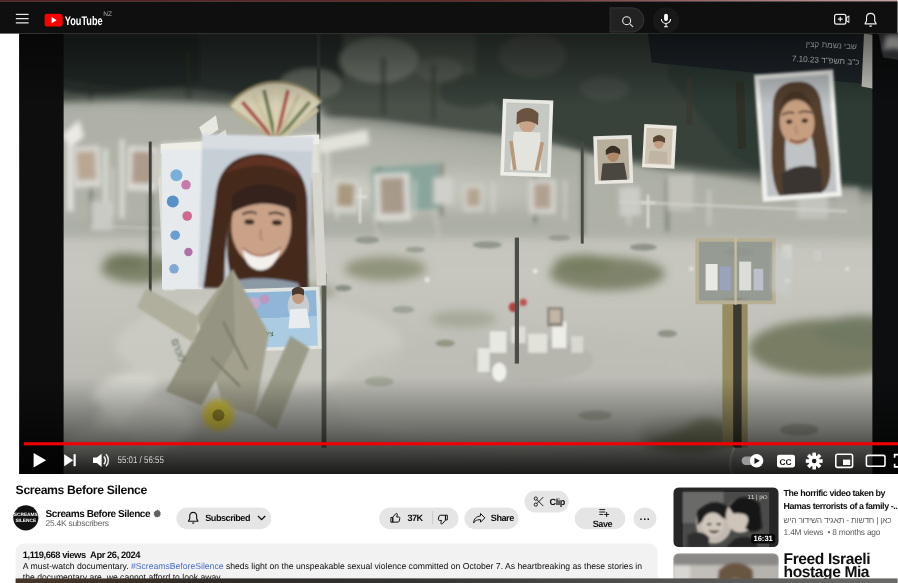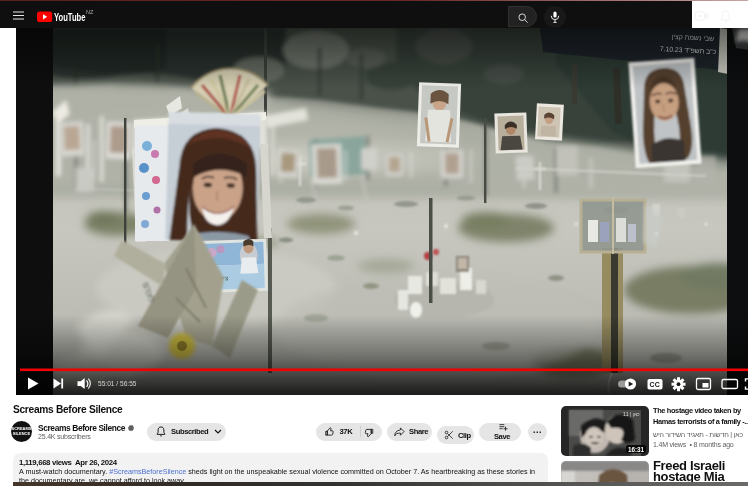--- a/index.html
+++ b/index.html
@@ -1,20 +1,20 @@
 <!DOCTYPE html>
 <html><head>
 <meta charset="utf-8">
 <style>
   * { margin:0; padding:0; box-sizing:border-box; }
   html,body { width:748px; height:486px; overflow:hidden; background:#fff;
     font-family:"Liberation Sans", sans-serif; }
   .topline { position:absolute; top:0; left:0; width:748px; height:1px;
     background:linear-gradient(90deg,#581f1f,#6a2828 55%,#c9a3a3); z-index:30; }
-  .header { position:absolute; top:1px; left:0; width:692px; height:27px; background:#0f0f0f; z-index:20; }
+  .header { position:absolute; top:1px; left:0; width:748px; height:27px; background:#0f0f0f; z-index:20; }
   .player { position:absolute; top:28px; left:16px; width:748px; height:367px; background:#000; }
   .content { position:absolute; top:395px; left:0; width:748px; height:91px; background:#fff; }
   .vtitle { position:absolute; left:13px; top:403.5px; font-size:10.2px; letter-spacing:-0.3px; font-weight:bold; color:#0f0f0f; z-index:5;}
   .pill { position:absolute; height:18px; background:#e5e5e5; border-radius:9px;
     font-size:7.6px; letter-spacing:-0.4px; font-weight:bold; color:#0f0f0f; display:flex; align-items:center; z-index:5;}
   .botband { position:absolute; top:482px; left:13px; width:735px; height:4px; z-index:9;
     background:linear-gradient(90deg,#46362a 0%,#2e2a26 25%,#333332 45%,#4a4a48 65%,#5a5a58 82%,#6a6a68 100%); }
 </style>
 </head>
 <body>
@@ -504,21 +504,21 @@
     <path fill="none" stroke="#0f0f0f" stroke-width="1.9" d="M16.5 12.5L11 19c-.4.45-1 .7-1.6.7-1.2 0-2-1.05-1.7-2.1L9 13H5c-1.4 0-2.3-1.15-2-2.4l1.3-5.8C4.5 3.85 5.4 3.2 6.5 3.2h10zM16.5 12.5V3M16.5 12H20V3h-3.5"></path>
   </svg>
 
 <div class="pill" style="left:387px;top:422.5px;width:45px;text-align:right;">
   <svg style="margin-left:7px" width="11" height="10" viewBox="0 0 24 22">
       <path fill="none" stroke="#0f0f0f" stroke-width="1.8" d="M14 6.5V2l8 8-8 8v-4.7C6 13.3 3 16 1.5 19.5 1.5 12 6 7.5 14 6.5z"></path>
     </svg>
   <span style="margin-left:4px">Share</span>
 </div>
 
-<div class="pill" style="left:437px;top:426px;width:37px;text-align:right;">
+<div class="pill" style="left:437px;top:409px;width:37px;text-align:right;">
   <svg style="margin-left:7px" width="10" height="10" viewBox="0 0 24 24">
       <g fill="none" stroke="#0f0f0f" stroke-width="1.8">
         <circle cx="6" cy="6" r="3.2"></circle>
         <circle cx="6" cy="18" r="3.2"></circle>
         <path d="M8.5 8.5L21 21M8.5 15.5L21 3"></path>
       </g>
     </svg>
   <span style="margin-left:4px">Clip</span>
 </div>
 
@@ -557,21 +557,21 @@
       <path d="M29 36 q5 5 10 0" fill="#5a4840"></path>
       <ellipse cx="56" cy="24" rx="12" ry="14" fill="#cec4ba"></ellipse>
       <path d="M46 16 Q58 2 72 14 L74 34 Q66 40 60 34 Q68 20 50 22 Z" fill="#141414"></path>
       <path d="M48 46 Q56 38 70 44 L70 50 L44 50 Z" fill="#222"></path>
       <path d="M12 40 Q22 34 30 42 L30 50 L12 50 Z" fill="#2e2e2e"></path>
     </g>
     <text x="62" y="10" font-size="5" fill="#ddd">כאן | 11</text>
   </svg>
   <div style="position:absolute;right:3px;bottom:3px;background:rgba(0,0,0,0.85);color:#fff;font-size:6.3px;font-weight:bold;padding:0.5px 2px;border-radius:2px;">16:31</div>
 </div>
-<div style="position:absolute;left:653px;top:406px;width:95px;font-size:7.4px;letter-spacing:-0.35px;font-weight:bold;color:#0f0f0f;line-height:10.8px;z-index:5;">The hostage video taken by Hamas terrorists of a family -..</div>
+<div style="position:absolute;left:653px;top:406px;width:95px;font-size:7.4px;letter-spacing:-0.35px;font-weight:bold;color:#0f0f0f;line-height:10.8px;z-index:5;">The horrific video taken by Hamas terrorists of a family -..</div>
 <div style="position:absolute;left:653px;top:430.5px;width:90px;font-size:7px;letter-spacing:-0.2px;color:#606060;white-space:nowrap;overflow:hidden;direction:rtl;text-align:left;z-index:5;">כאן | חדשות - תאגיד השידור הישראלי</div>
 <div style="position:absolute;left:653px;top:440.5px;font-size:7px;letter-spacing:-0.2px;color:#606060;z-index:5;">1.4M views&nbsp; • 8 months ago</div>
 
 <div style="position:absolute;left:561px;top:461px;width:88px;height:50px;border-radius:5px;overflow:hidden;z-index:5;">
   <svg width="88" height="50" viewBox="0 0 88 50">
     <defs>
         <filter id="tb2">
           <feGaussianBlur stdDeviation="1.2"></feGaussianBlur>
         </filter>
       </defs>

